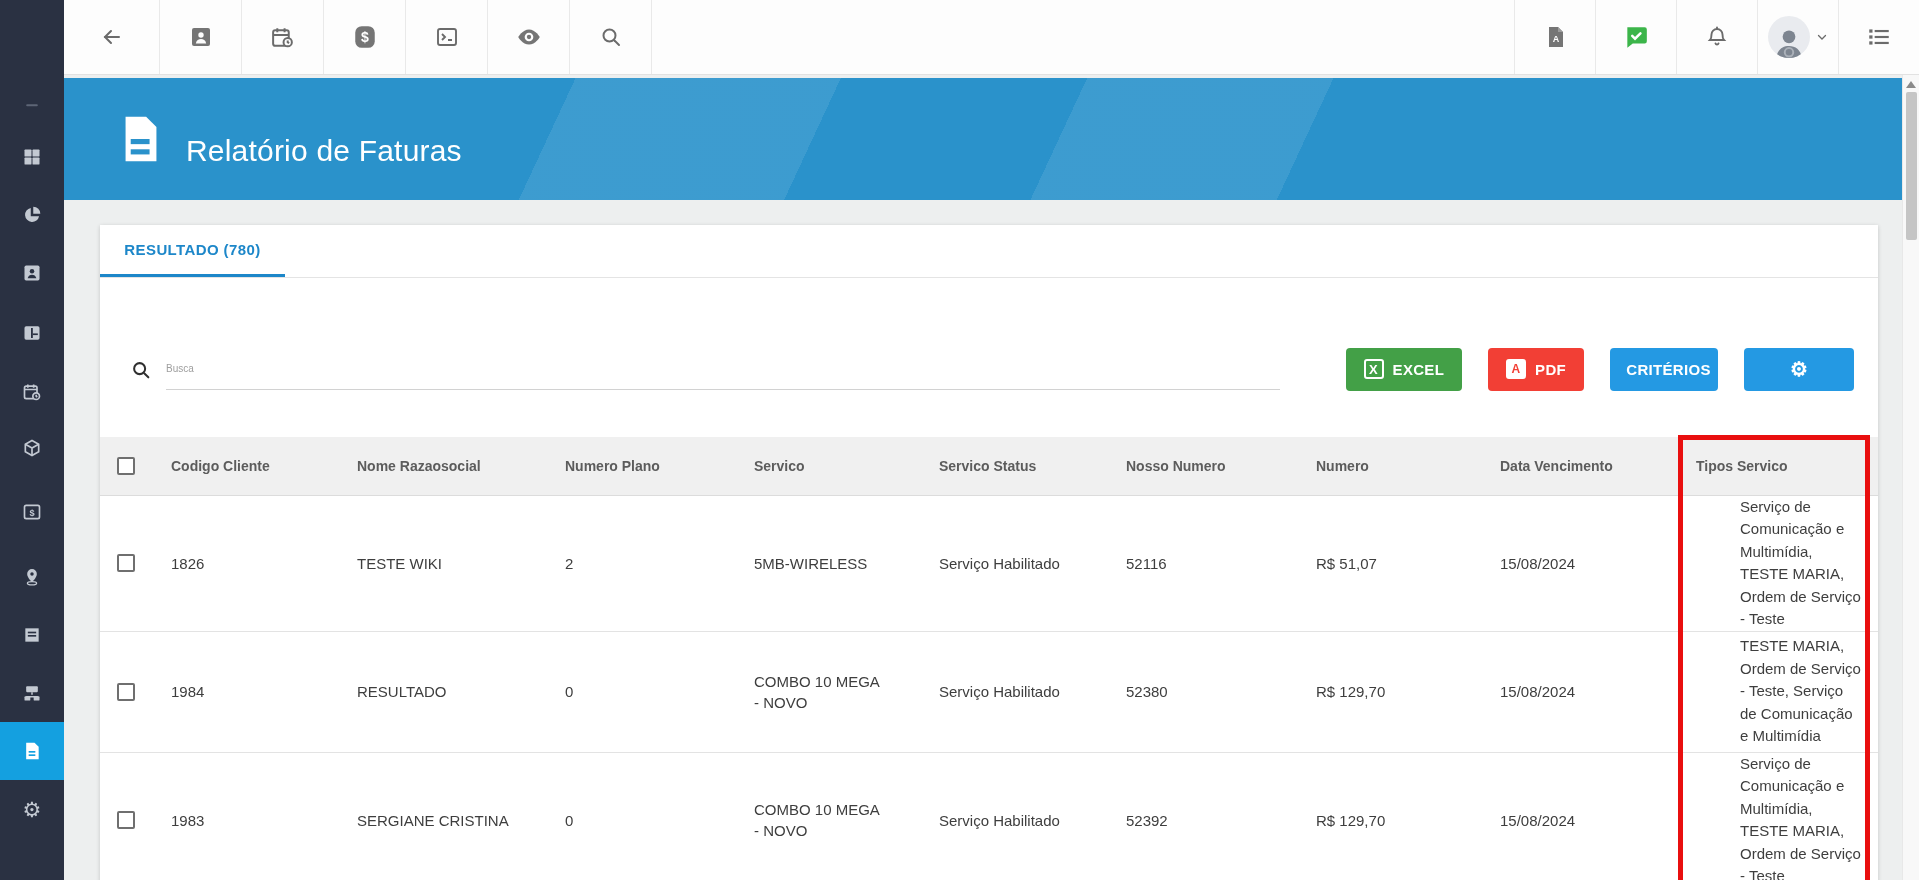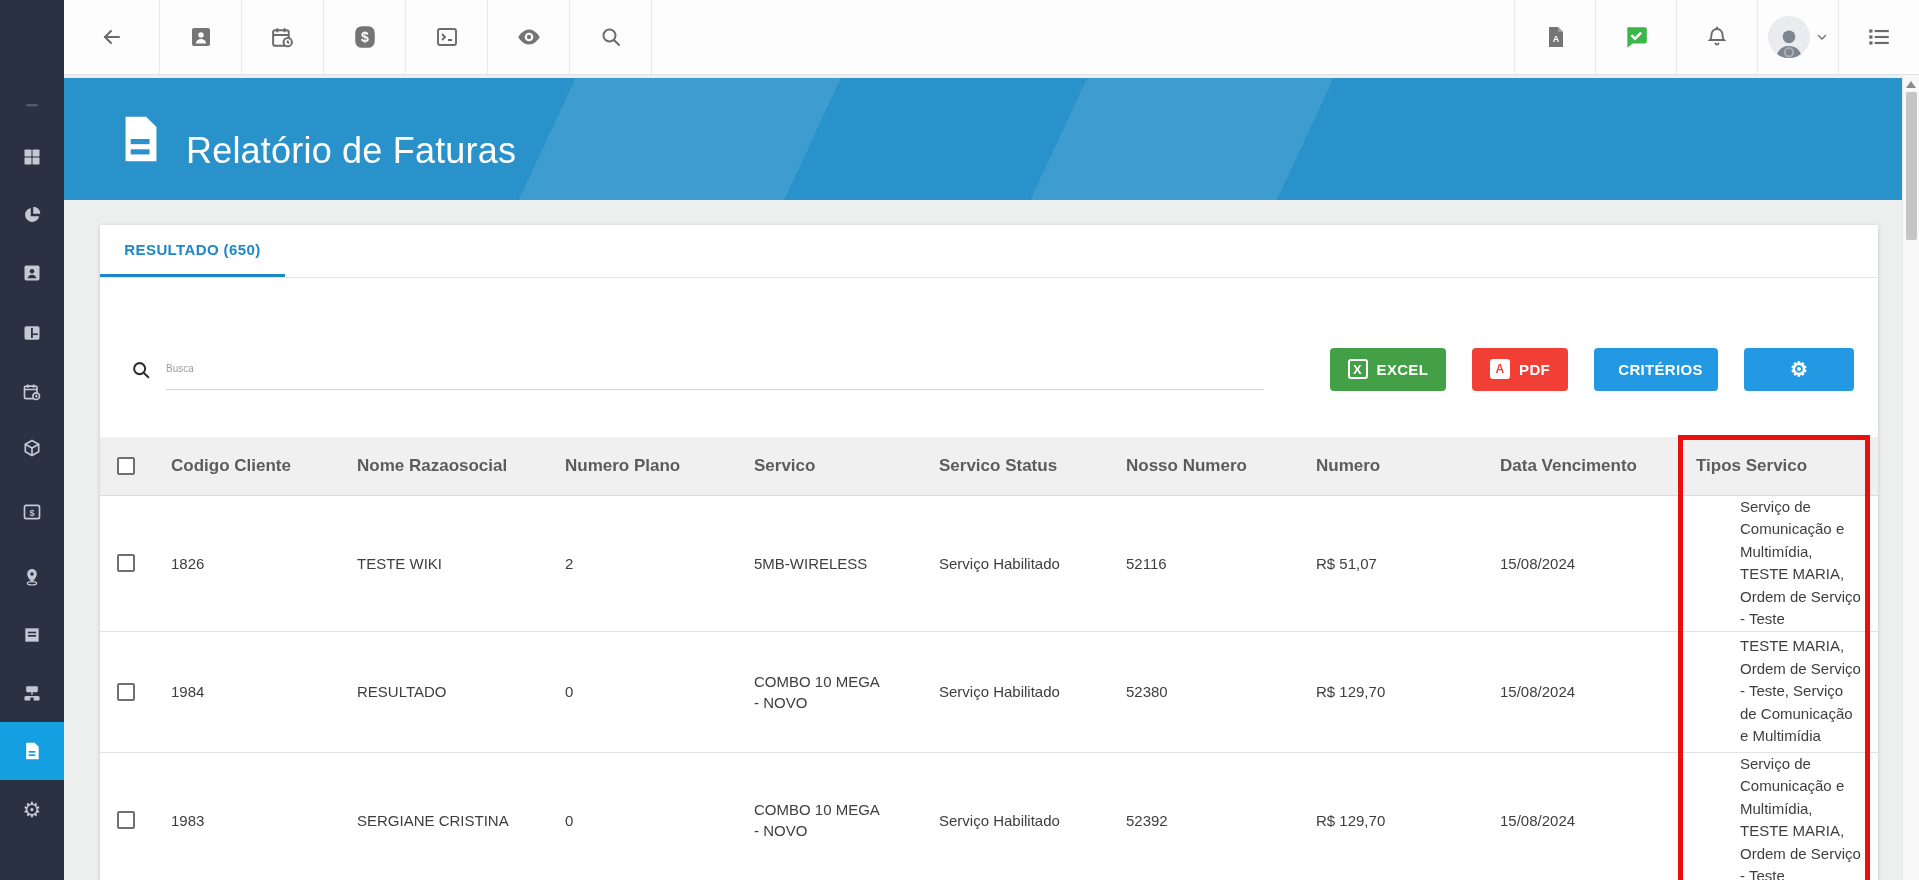--- a/index.html
+++ b/index.html
@@ -23,45 +23,45 @@
   .tslot { width:82px; display:flex; align-items:center; justify-content:center; border-right:1px solid #e9e9e9; cursor:pointer; }
   .tslot.first { width:96px; }
   .tslot-r { width:81px; display:flex; align-items:center; justify-content:center; border-left:1px solid #e9e9e9; cursor:pointer; }
   .topbar .spacer { flex:1; border:none; }
   .avatar-wrap { display:flex; align-items:center; gap:6px; }
   .avatar-circle { width:42px; height:42px; border-radius:50%; background:#e9ebef; display:flex; align-items:flex-end; justify-content:center; overflow:hidden; }
   
   .banner { position:absolute; left:64px; top:78px; width:1838px; height:122px;
     background:linear-gradient(115deg, rgba(255,255,255,0) 0 27%, rgba(255,255,255,.09) 27% 41%, rgba(255,255,255,0) 41% 54%, rgba(255,255,255,.09) 54% 67%, rgba(255,255,255,0) 67%), #2a92cb;
     display:flex; align-items:center; padding-left:56px; gap:24px; z-index:1; }
-  .banner-title { color:#fff; font-size:36px; font-weight:400; letter-spacing:.2px;margin-top:24px; }
+  .banner-title { color:#fff; font-size:30px; font-weight:400; letter-spacing:.2px;margin-top:24px; }
   
   .card { position:absolute; left:100px; top:225px; width:1778px; height:700px; background:#fff; box-shadow:0 1px 4px rgba(0,0,0,.18); z-index:2; }
   .tabs { height:53px; border-bottom:1px solid #e4e4e4; display:flex; align-items:stretch; }
   .tab { display:flex; align-items:center; justify-content:center; font-size:15px; font-weight:bold; letter-spacing:.4px; color:#636363; cursor:pointer; }
   .tab.t1 { width:135px; }
   .tab.t2 { width:185px; }
   .tab.active { color:#1d87c9; border-bottom:3px solid #1d87c9; }
   
   .toolbar { position:absolute; left:0; top:108px; width:100%; height:72px; display:flex; align-items:center; padding:0 24px 0 30px; }
   .search-wrap { display:flex; align-items:flex-end; gap:14px; flex:1; margin-right:40px; }
   .search-wrap svg { margin-bottom:9px; }
   .search-input { flex:1; max-width:1135px; border:none; border-bottom:1px solid #d2d2d2; height:42px; font-size:10px; color:#444; outline:none; background:transparent; font-family:"Liberation Sans", sans-serif; }
   .search-input::placeholder { color:#9e9e9e; }
   .btn { height:43px; border:none; border-radius:4px; color:#fff; font-weight:bold; font-size:15px; letter-spacing:.3px; display:flex; align-items:center; justify-content:center; gap:9px; padding:0 18px; margin-left:26px; cursor:pointer; font-family:"Liberation Sans", sans-serif; }
   .btn-excel { background:#43a047; }
   .btn-pdf { background:#f23f35; }
-  .btn-crit { background:#2499e3; width:124px;text-align:center; }
+  .btn-crit { background:#2499e3; width:108px;text-align:center; }
   .btn-gear { background:#2499e3; width:110px; font-size:20px; }
   .xbox { width:20px; height:20px; border:2px solid #fff; border-radius:3px; font-size:13px; display:flex; align-items:center; justify-content:center; font-weight:bold; }
   .pdfbox { width:20px; height:20px; background:#fff; border-radius:3px; color:#f23f35; font-size:12px; font-weight:bold; display:flex; align-items:center; justify-content:center; }
   
   .tablewrap { position:absolute; left:0; top:212px; width:100%; }
   table { width:100%; border-collapse:collapse; table-layout:fixed; }
-  thead td { background:#f0f0f0; height:58px; font-weight:bold; font-size:17px; color:#5c5c5c; border-bottom:1px solid #dcdcdc; }
+  thead td { background:#f0f0f0; height:58px; font-weight:bold; font-size:14px; color:#5c5c5c; border-bottom:1px solid #dcdcdc; }
   tbody td { font-size:15px; color:#3e3e3e; border-bottom:1px solid #e3e3e3; vertical-align:middle; }
   tbody tr.r1 td { height:127px; } tbody tr.r2 td { height:121px; } tbody tr.r3 td { height:129px; }
   td { padding:0 6px 0 0; }
   .cb { width:18px; height:18px; border:2px solid #6f6f6f; border-radius:2px; margin-left:17px; display:block; background:#fff; cursor:pointer; }
   .wrapcell { width:130px; line-height:21px; }
   .tipos { width:122px; line-height:22.5px;margin-left:44px; }
   
   .annot { position:absolute; left:1678px; top:435px; width:192px; height:460px; border:5px solid #e90f0f; z-index:9; pointer-events:none; }
   
   .scrollbar { position:absolute; right:0; top:75px; width:17px; height:805px; background:#f8f8f8; border-left:1px solid #e8e8e8; z-index:7; }
@@ -265,21 +265,21 @@
       <path d="M3 1h12l6 6v20H3z" fill="#fff"></path>
       <rect x="6" y="14" width="11" height="3" fill="#2a92cb"></rect>
       <rect x="6" y="20" width="11" height="3" fill="#2a92cb"></rect>
     </svg>
   <div class="banner-title">Relatório de Faturas</div>
 </div>
 
 <div class="card">
 
   <div class="tabs">
-    <div class="tab t2 active">RESULTADO (650)</div>
+    <div class="tab t2 active">RESULTADO (780)</div>
   </div>
 
   <div class="toolbar">
     <div class="search-wrap">
       <svg width="22" height="22" viewBox="0 0 24 24" fill="none" stroke="#2f2f2f" stroke-width="2.2" stroke-linecap="round">
           <circle cx="10.5" cy="10.5" r="6"></circle>
           <path d="M15.5 15.5L20 20"></path>
         </svg>
       <input class="search-input" type="text" placeholder="Busca" style="">
     </div>

